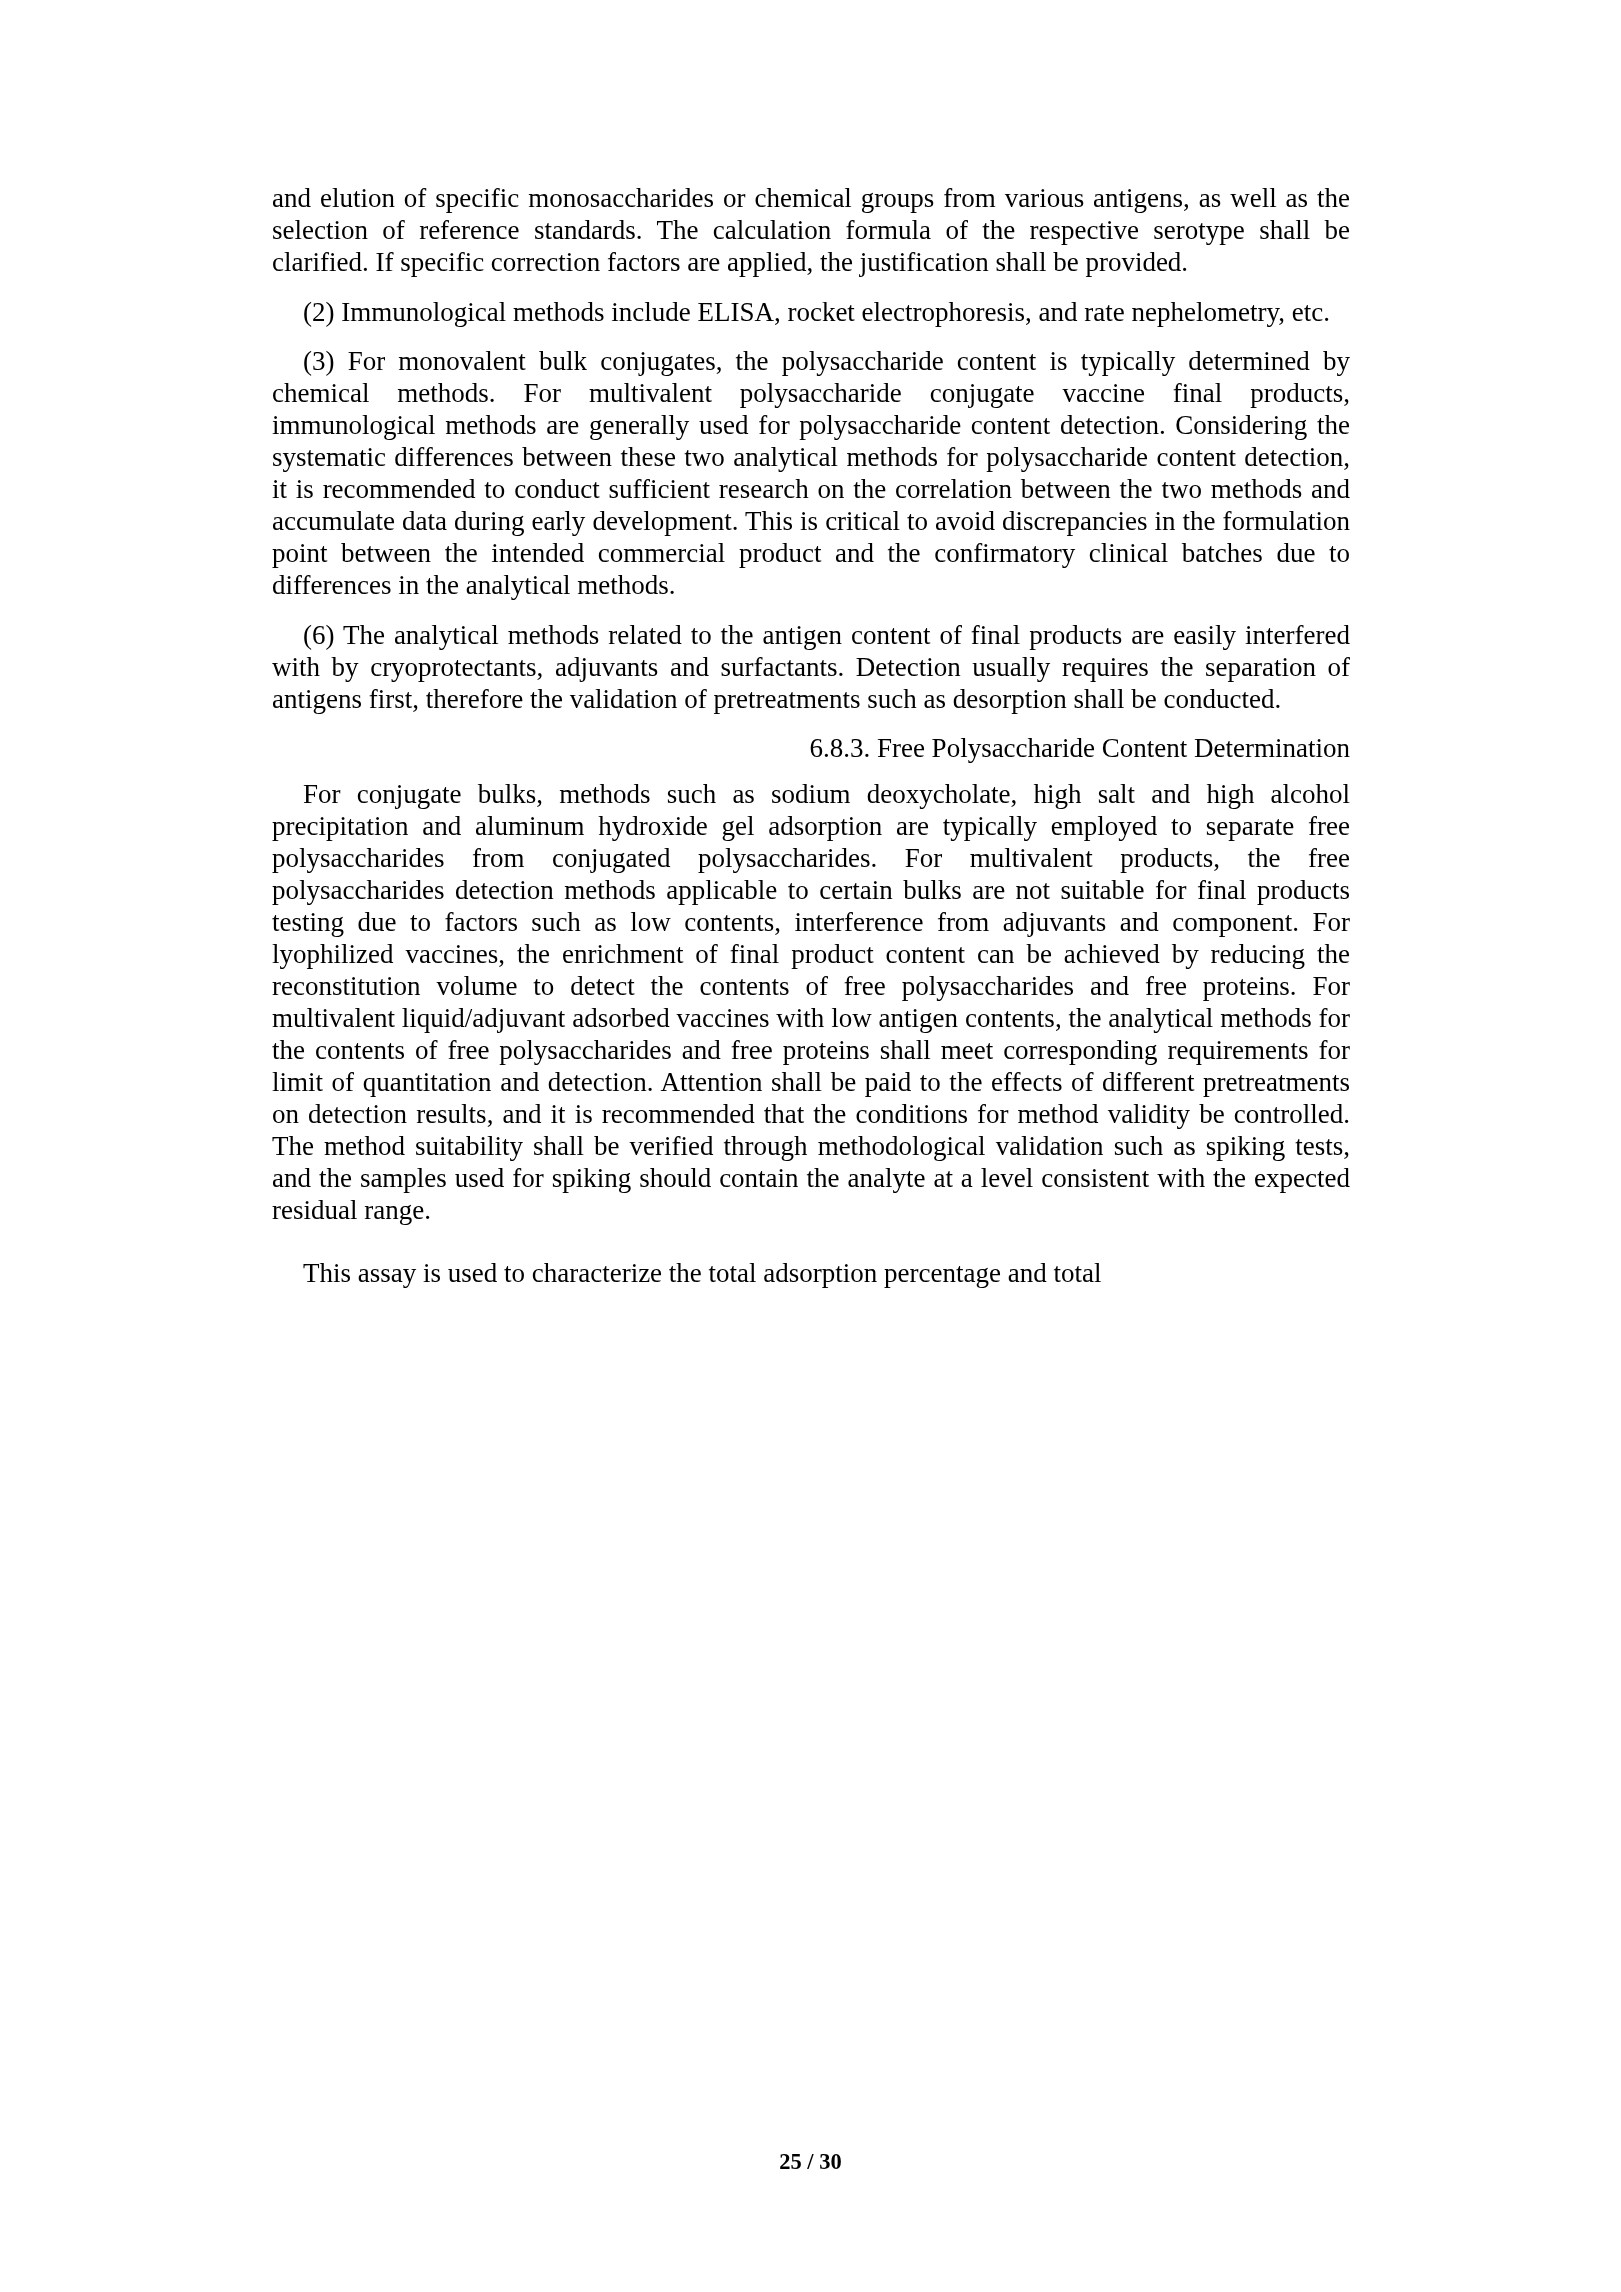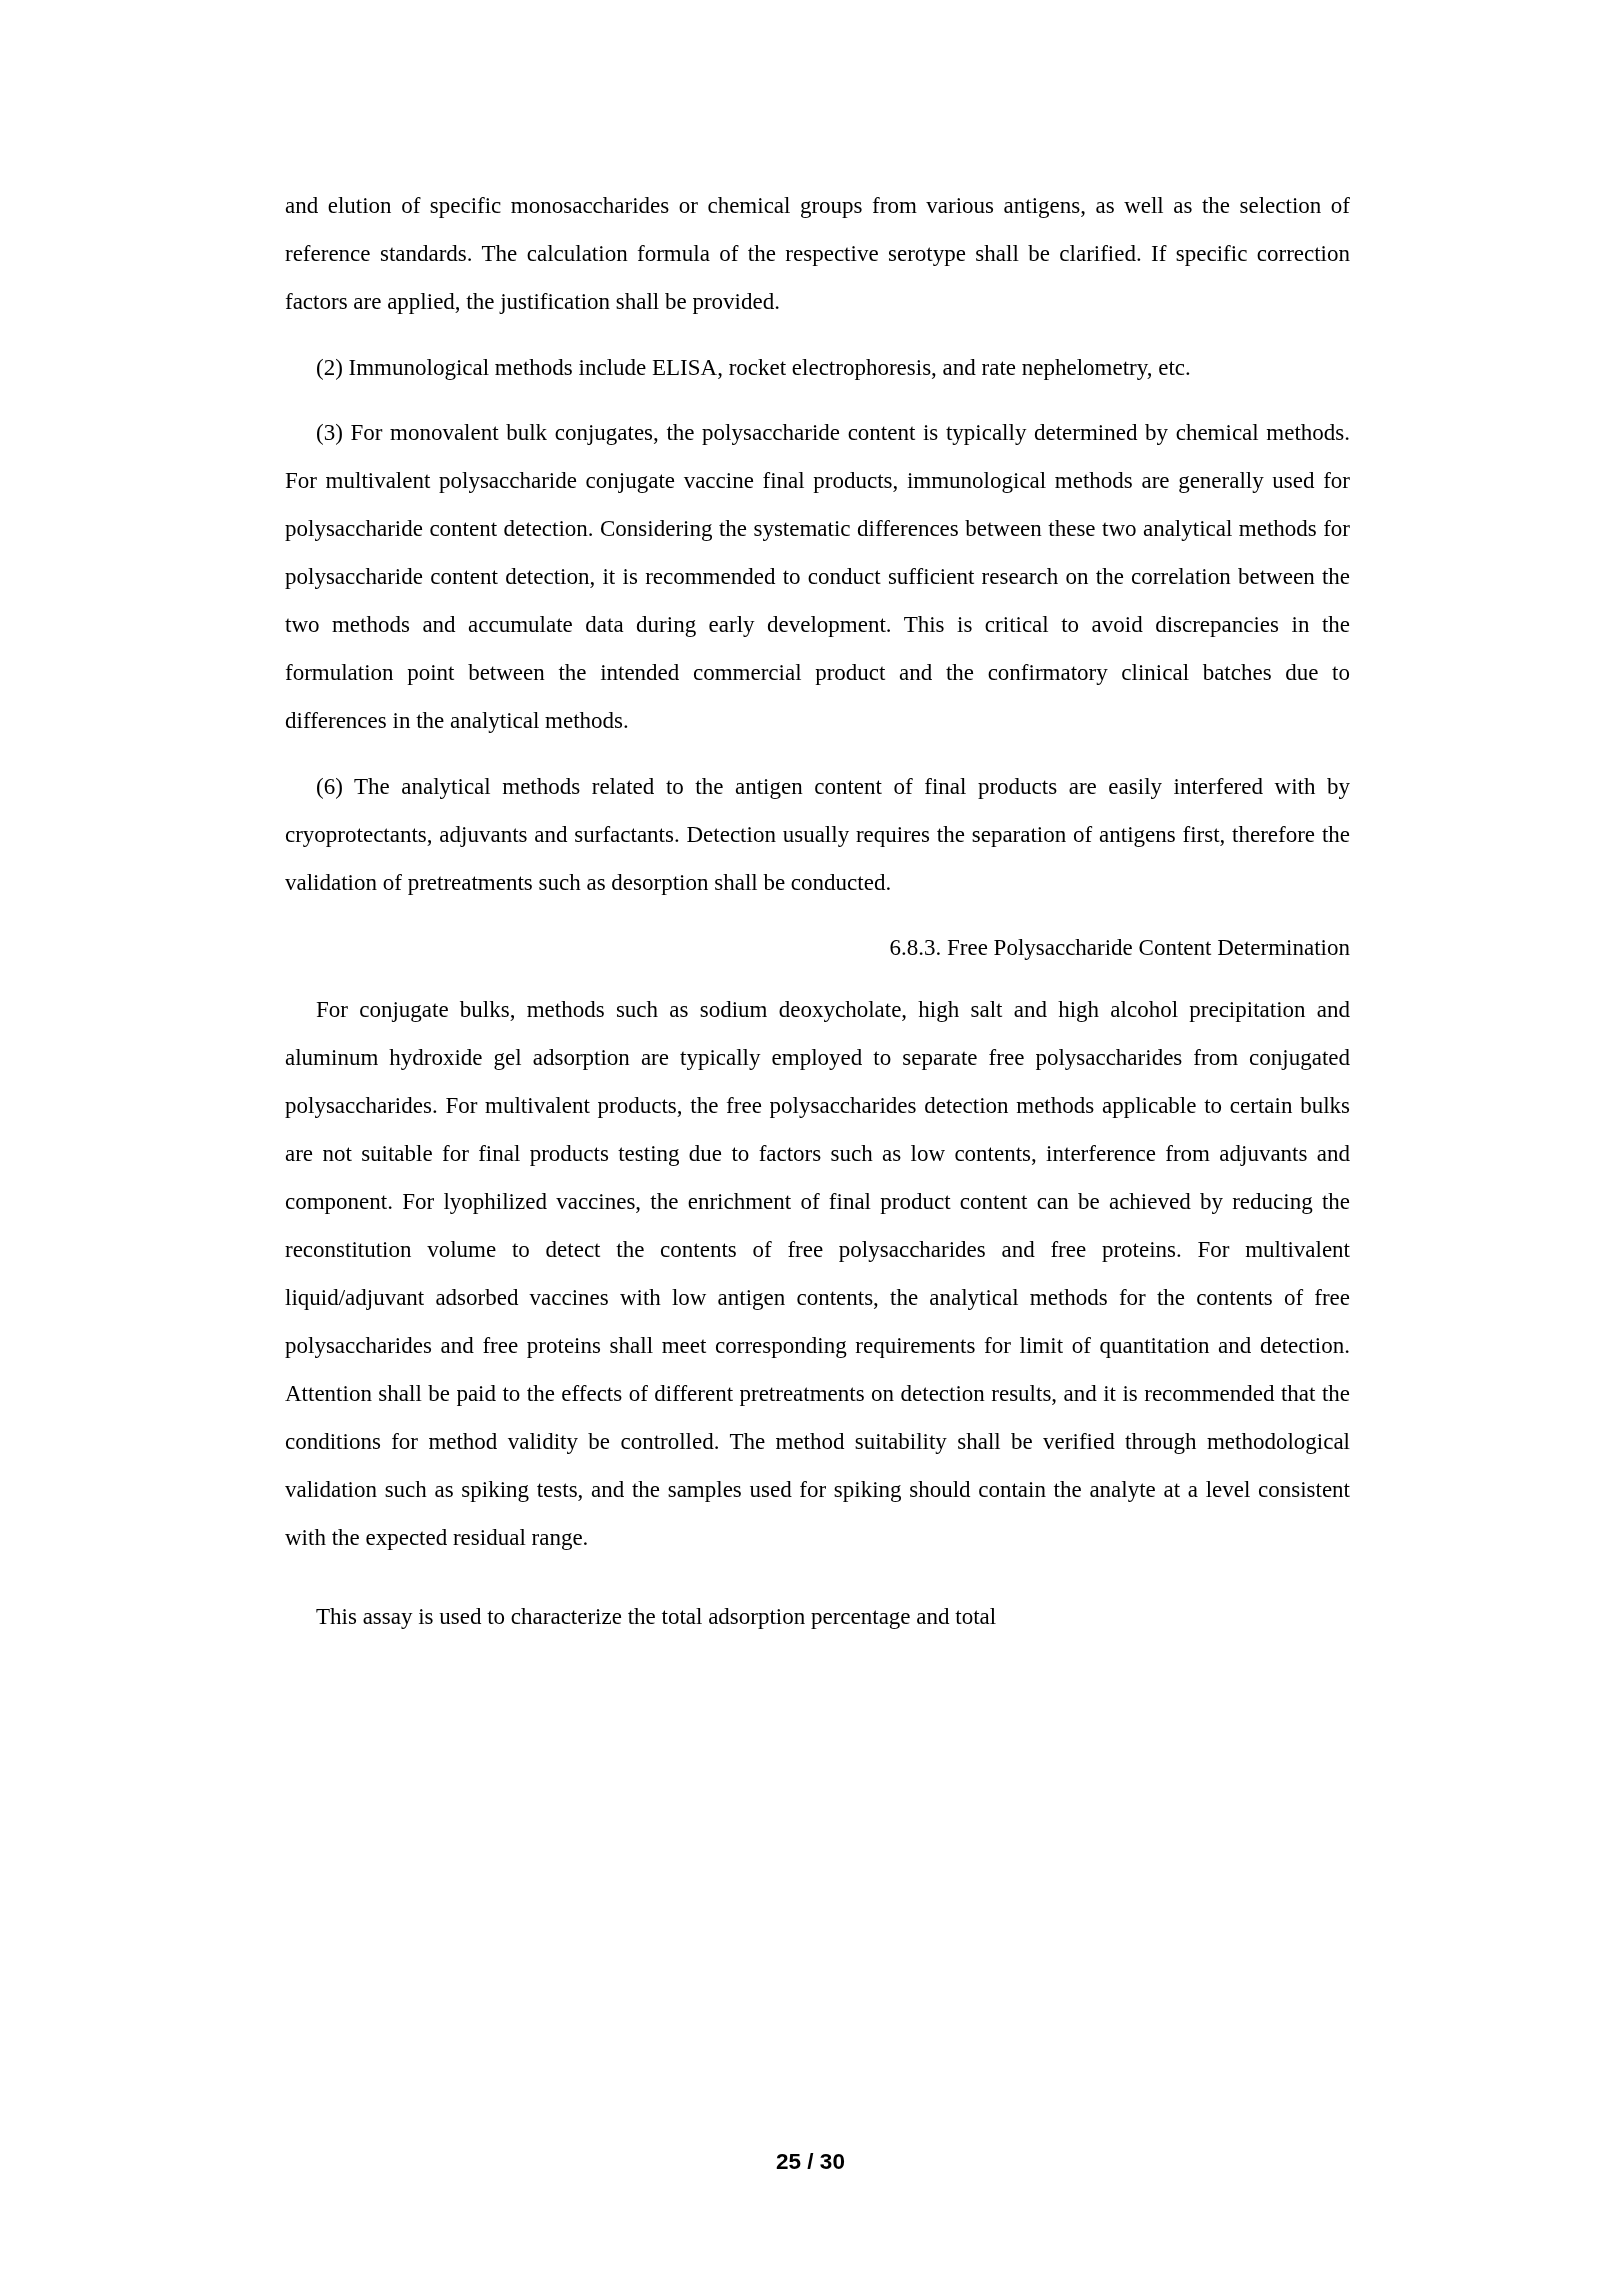--- a/index.html
+++ b/index.html
@@ -21,23 +21,23 @@
     box-sizing: border-box;
     padding: 0;
   }
   .content {
     position: absolute;
     left: 272px;
     top: 182px;
     width: 1078px;
   }
   p {
-    margin: 0 0 0 13px;
-    font-size: 23px;
-    line-height: 48px;
+    margin: 0 0 0 0;
+    font-size: 27px;
+    line-height: 32px;
     text-align: justify;
     text-justify: inter-word;
   }
   p.justify {
     text-align: justify;
   }
   p.indent {
     text-indent: 31px;
   }
   p.heading {
@@ -47,21 +47,21 @@
   .gap-sm { height: 13.7px; }
   .gap-md { height: 17.6px; }
   .footer {
     position: absolute;
     left: 0;
     top: 2149px;
     width: 1621px;
     text-align: center;
     font-size: 22.5px;
     font-weight: bold;
-    font-family: Liberation Sans, sans-serif;
+    font-family: Liberation Serif, serif;
   }
 </style>
 </head>
 <body>
 
 <div class="page">
   <div class="content">
 
     <p class="justify">and elution of specific monosaccharides or chemical groups from various antigens, as well as the selection of reference standards. The calculation formula of the respective serotype shall be clarified. If specific correction factors are applied, the justification shall be provided.</p>
     <div class="gap-md"></div>

